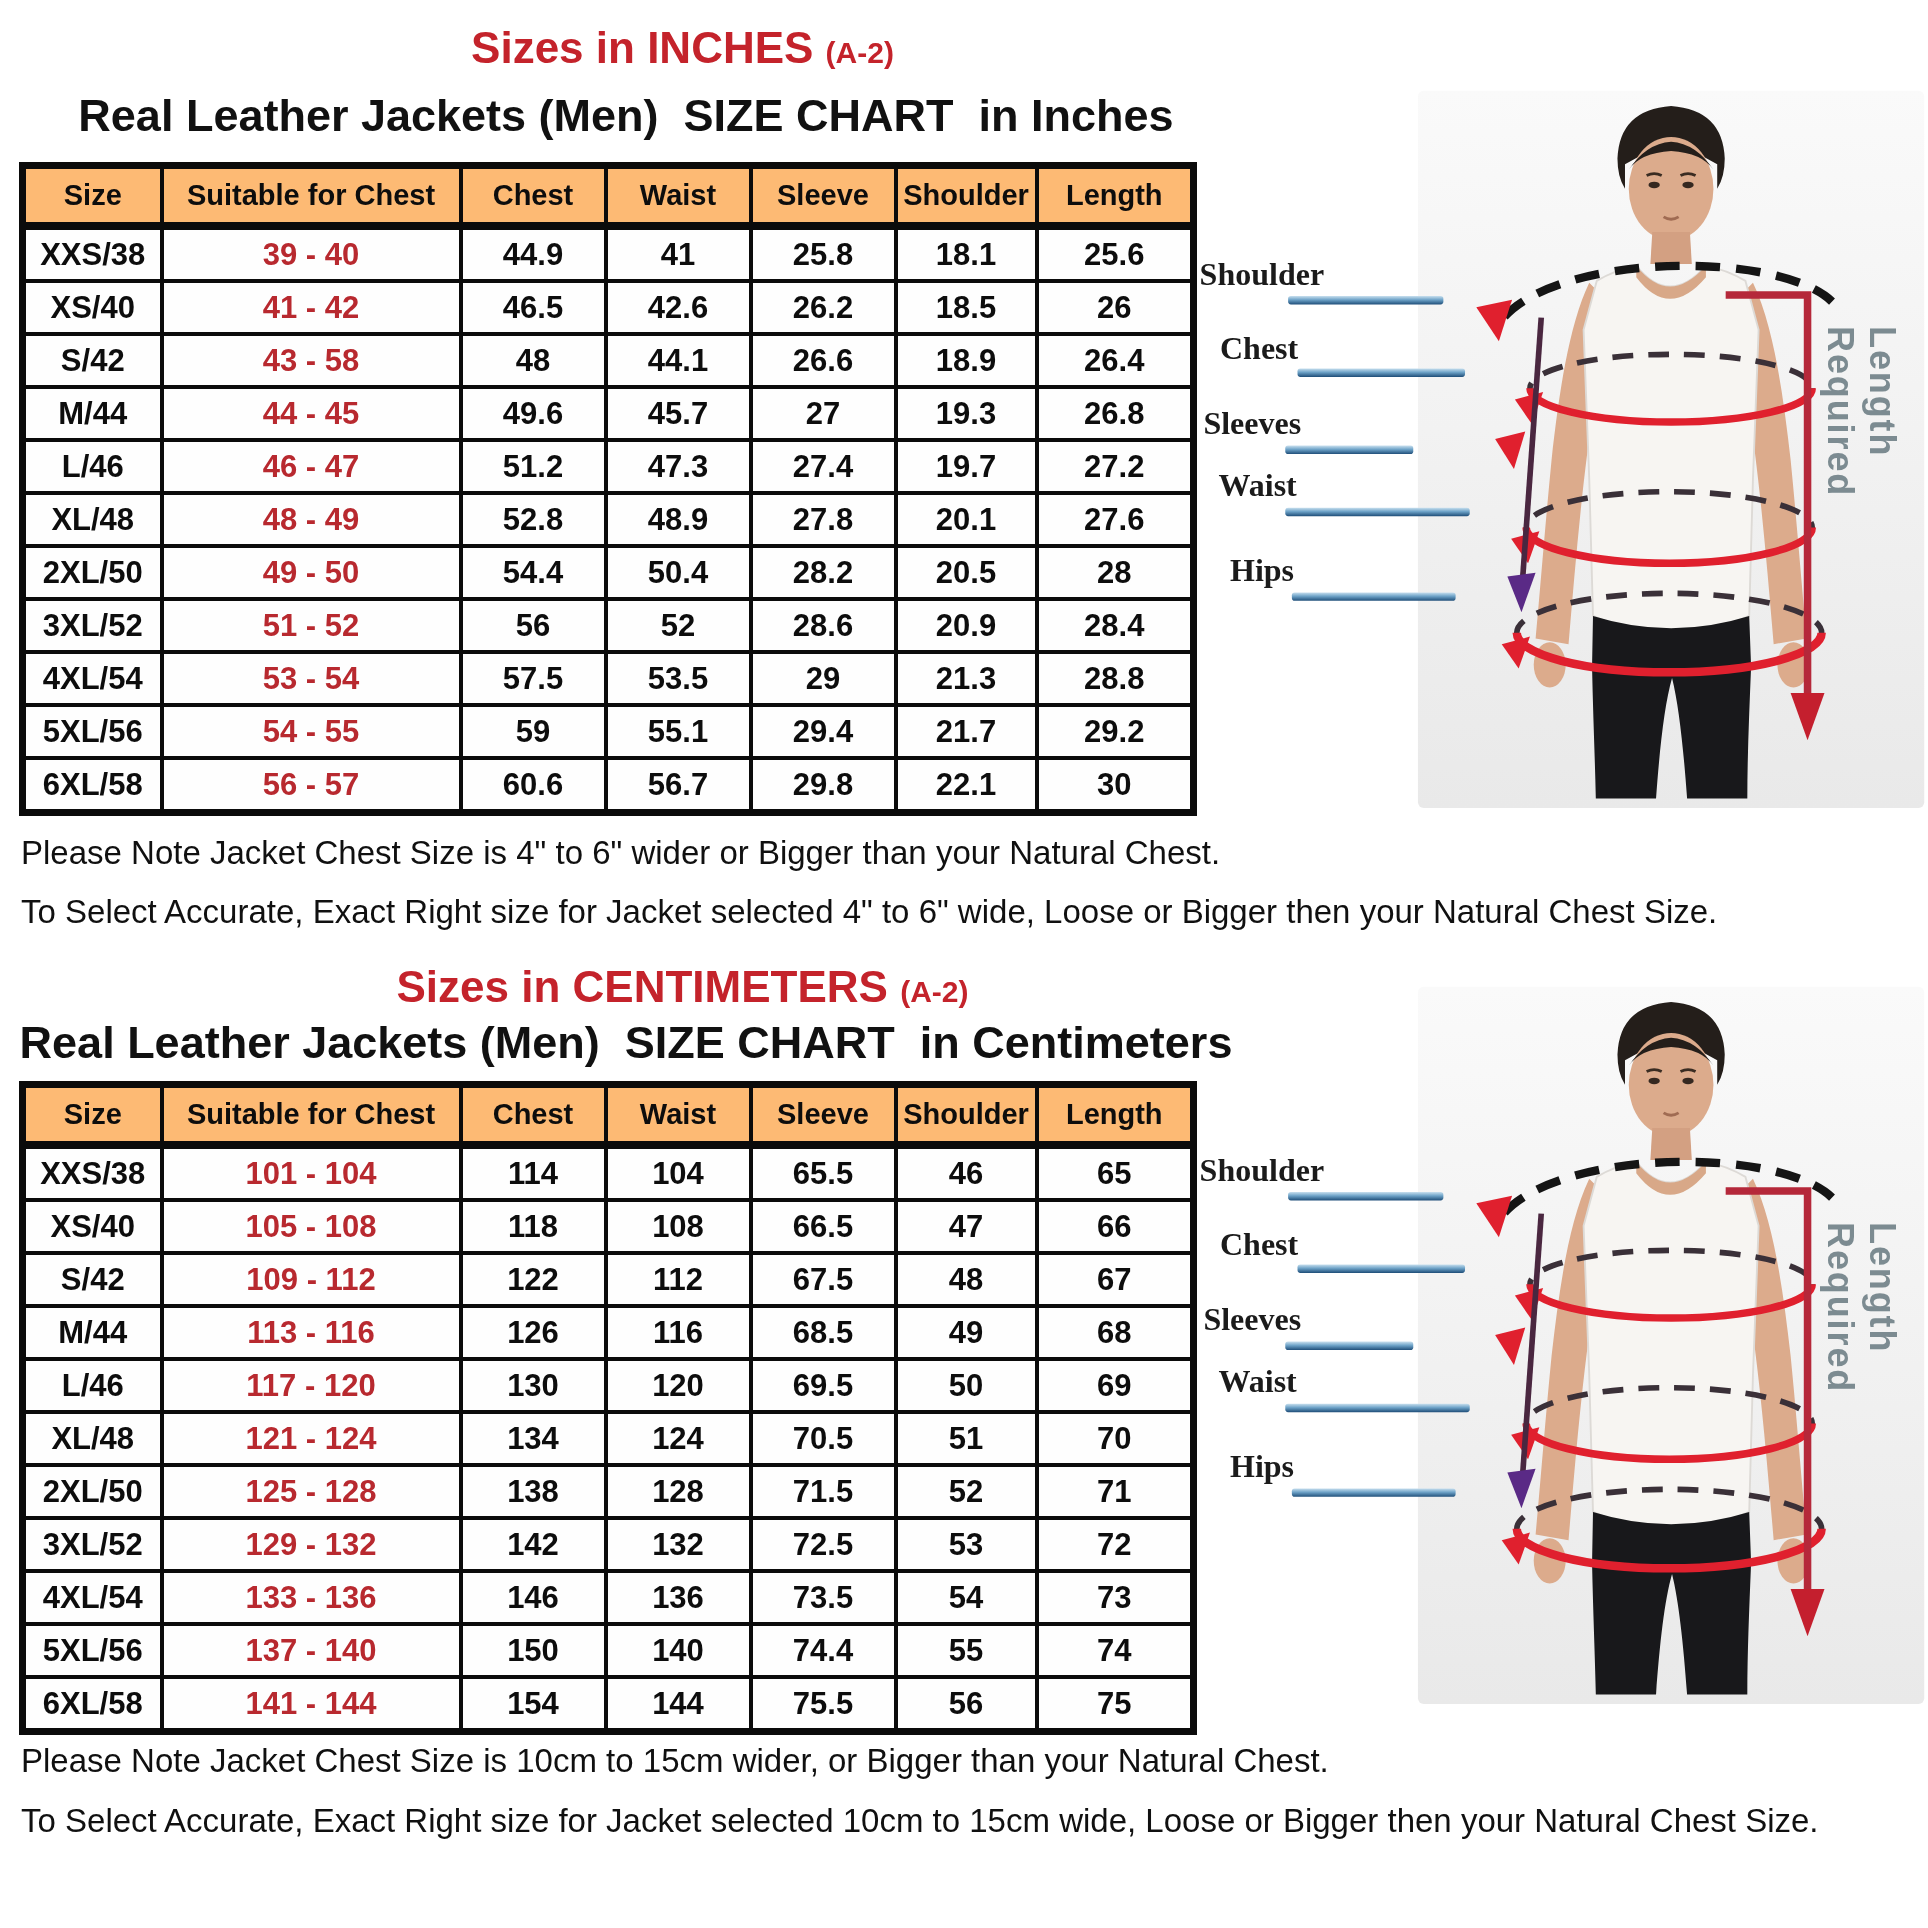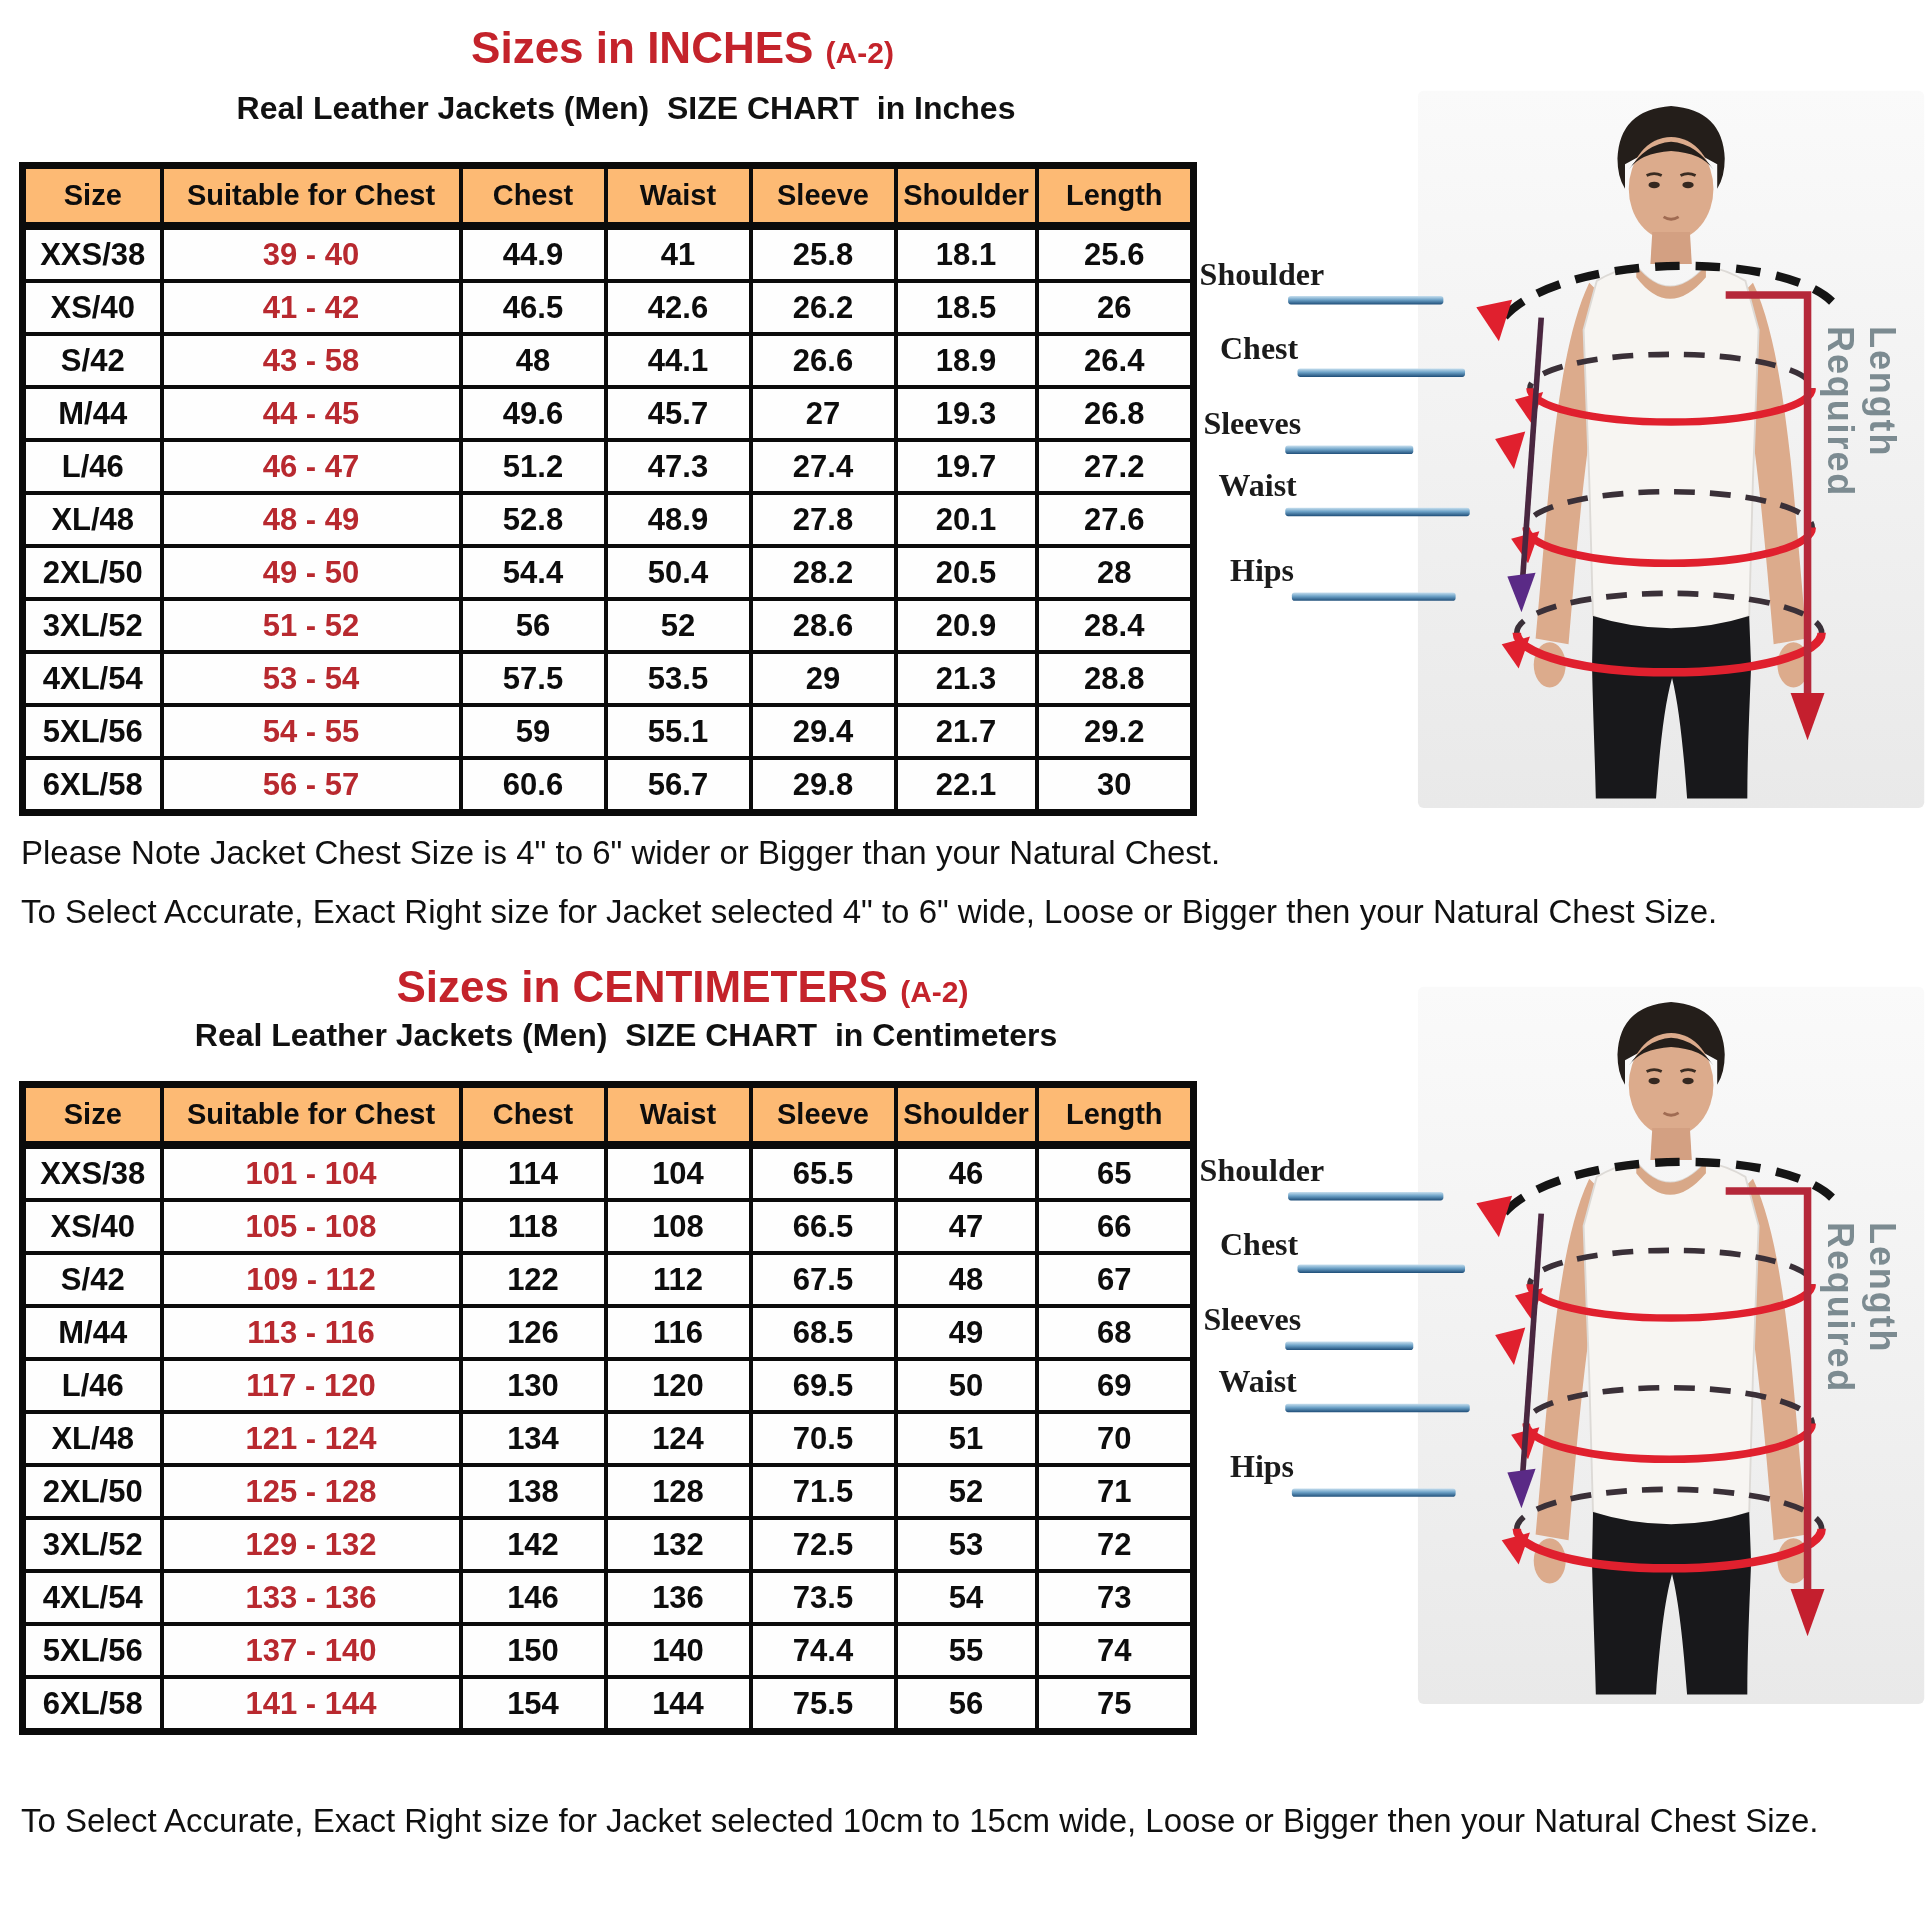--- a/index.html
+++ b/index.html
@@ -2,21 +2,21 @@
 <html style="font-size:15px"><head>
 <meta charset="utf-8">
 <style>
   html,body{margin:0;padding:0;background:#ffffff;}
   #stage{position:relative;width:1928px;height:1908px;background:#ffffff;overflow:hidden;
          font-family:"Liberation Sans",sans-serif;}
   .red-title{position:absolute;left:0;width:1365px;text-align:center;color:#c4232b;
              font-size:44px;font-weight:700;letter-spacing:0px;white-space:pre;}
   .red-title .suffix{font-size:30px;font-weight:700;}
   .subtitle{position:absolute;left:0;width:1252px;text-align:center;color:#111;
-            font-size:32px;font-weight:700;white-space:pre;}
+            font-size:45px;font-weight:700;white-space:pre;}
   .note{position:absolute;left:21px;color:#101010;font-size:33px;font-weight:400;white-space:pre;}
   table.size-table{position:absolute;left:19px;width:1172px;border-collapse:collapse;
                    border:7.5px solid #0b0b0b;background:#fdfdfd;table-layout:fixed;}
   table.size-table th{border:4.7px solid #0b0b0b;border-bottom:8.5px solid #0b0b0b;
                       font-size:29px;font-weight:700;color:#0d0d0d;height:51px;background:#fdba74;}
   table.size-table td{border:4.7px solid #0b0b0b;text-align:center;font-size:31px;font-weight:700;
                       color:#0d0d0d;height:47px;background:#fefefe;}
   table.size-table td.col-suitable{color:#b8292f;}
   .fig{position:absolute;width:734px;height:744px;}
   .fig svg{position:absolute;left:0;top:0;width:734px;height:744px;}
@@ -283,20 +283,21 @@
           <td class="col-suitable">141 - 144</td>
           <td class="col-chest">154</td>
           <td class="col-waist">144</td>
           <td class="col-sleeve">75.5</td>
           <td class="col-shoulder">56</td>
           <td class="col-length">75</td>
         </tr>
       </tbody>
   </table>
 
+  <div class="note" style="top:1742px">Please Note Jacket Chest Size is 10cm to 15cm wider, or Bigger than your Natural Chest.</div>
   <div class="note" style="top:1802px">To Select Accurate, Exact Right size for Jacket selected 10cm to 15cm wide, Loose or Bigger then your Natural Chest Size.</div>
 
   <div class="fig" style="left:1194px;top:83px">
     <svg viewBox="0 0 780 790">
       <defs>
         <linearGradient id="bgGrad" x1="0" y1="0" x2="0" y2="1">
           <stop offset="0" stop-color="#fafafa"></stop>
             <stop offset="1" stop-color="#e9e9e9"></stop>
         </linearGradient>
         <linearGradient id="blueLine" x1="0" y1="0" x2="0" y2="1">

